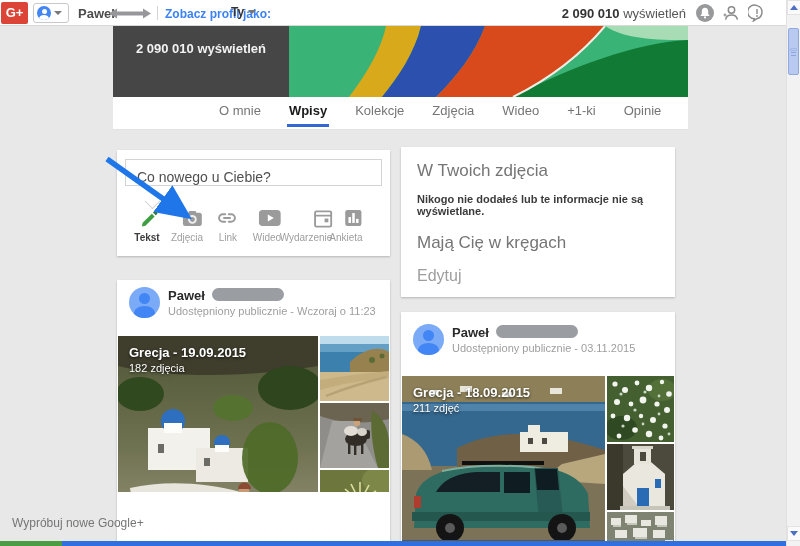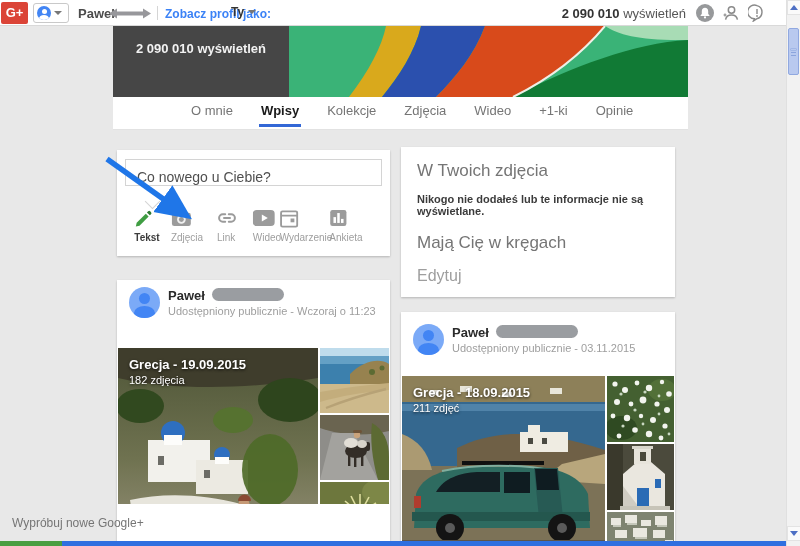--- a/index.html
+++ b/index.html
@@ -30,37 +30,37 @@
   .tb-icon.bell { right:72px; } .tb-icon.person { right:46px; } .tb-icon.balloon { right:20px; }
 
   
   .cover { position:absolute; left:113px; top:26px; width:575px; height:71px; z-index:5; }
   .cover-dark { position:absolute; left:0; top:0; width:176px; height:71px; background:#464646;
     color:#f2f2f2; font-size:13px; font-weight:bold; text-align:center; padding-top:15px; }
   .cover-art { position:absolute; left:176px; top:0; width:399px; height:71px; }
 
   
   .tabsbar { position:absolute; left:113px; top:97px; width:575px; height:33px; background:#fff;
-    border-bottom:1px solid #e2e2e2; display:flex; align-items:stretch; padding-left:76px; gap:24px; z-index:5; }
+    border-bottom:1px solid #e2e2e2; display:flex; align-items:stretch; padding-left:104px; gap:24px; z-index:5; }
   .tab { font-size:13px; color:#757575; display:flex; align-items:center; padding:0 2px; margin-bottom:2px;
     border-bottom:3px solid transparent; cursor:pointer; }
   .tab.active { color:#1a1a1a; font-weight:bold; border-bottom-color:#3367d6; }
 
   
   .card { position:absolute; background:#fff; box-shadow:0 1px 2px rgba(0,0,0,.22); }
 
   
   .composer { left:117px; top:150px; width:273px; height:106px; }
   .composer-input { position:absolute; left:8px; top:9px; width:257px; height:27px; border:1px solid #d4d4d4;
     background:#fff; font-size:14px; color:#4f4f4f; padding:9px 11px; cursor:text; }
   .composer-notch { position:absolute; left:30px; top:46px; width:11px; height:11px; background:#fff;
     border-left:1px solid #d4d4d4; border-bottom:1px solid #d4d4d4; transform:rotate(-45deg); }
   .composer-actions { position:absolute; left:0; top:58px; width:273px; height:46px; }
   .comp-action { position:absolute; top:0; transform:translateX(-50%); display:flex; flex-direction:column;
-    align-items:flex-start; gap:4px; cursor:pointer; }
+    align-items:flex-end; gap:4px; cursor:pointer; }
   .comp-action .act-icon { height:20px; display:flex; align-items:center; }
   .comp-action .act-label { font-size:10px; color:#9e9e9e; white-space:nowrap; }
   .comp-action.active .act-label { color:#3c3c3c; font-weight:bold; }
 
   
   .circles { left:401px; top:147px; width:274px; height:150px; padding:14px 16px; }
   .circ-h { font-size:17px; color:#757575; font-weight:normal; }
   .circ-t { font-size:11px; font-weight:bold; color:#3b3b3b; margin-top:12px; }
   .circ-h2 { margin-top:16px; }
   .circ-edit { display:inline-block; margin-top:14px; font-size:16px; color:#9e9e9e; cursor:pointer; }
@@ -261,21 +261,21 @@
     <span class="circ-edit">Edytuj</span>
   </section>
 
   <article class="card post-l">
     <div class="post-head">
       <span class="post-avatar"></span>
       <span class="post-author">Paweł</span>
       <span class="name-blob" style="left:95px; width:72px"></span>
       <span class="post-meta">Udostępniony publicznie - Wczoraj o 11:23</span>
     </div>
-    <div class="collage" style="top:68px; width:271px; height:156px">
+    <div class="collage" style="top:56px; width:271px; height:156px">
       <div class="album-overlay">
         <div class="album-title">Grecja - 19.09.2015</div>
         <div class="album-count">182 zdjęcia</div>
       </div>
       <div class="ph" style="left:0; top:0; width:200px; height:201px">
         <svg viewBox="0 0 200 201" preserveAspectRatio="none">
           <defs>
               <linearGradient id="g1" x1="0" y1="0" x2="0" y2="1">
             <stop offset="0" stop-color="#4e5537"></stop>
                 <stop offset=".55" stop-color="#6f7250"></stop>

